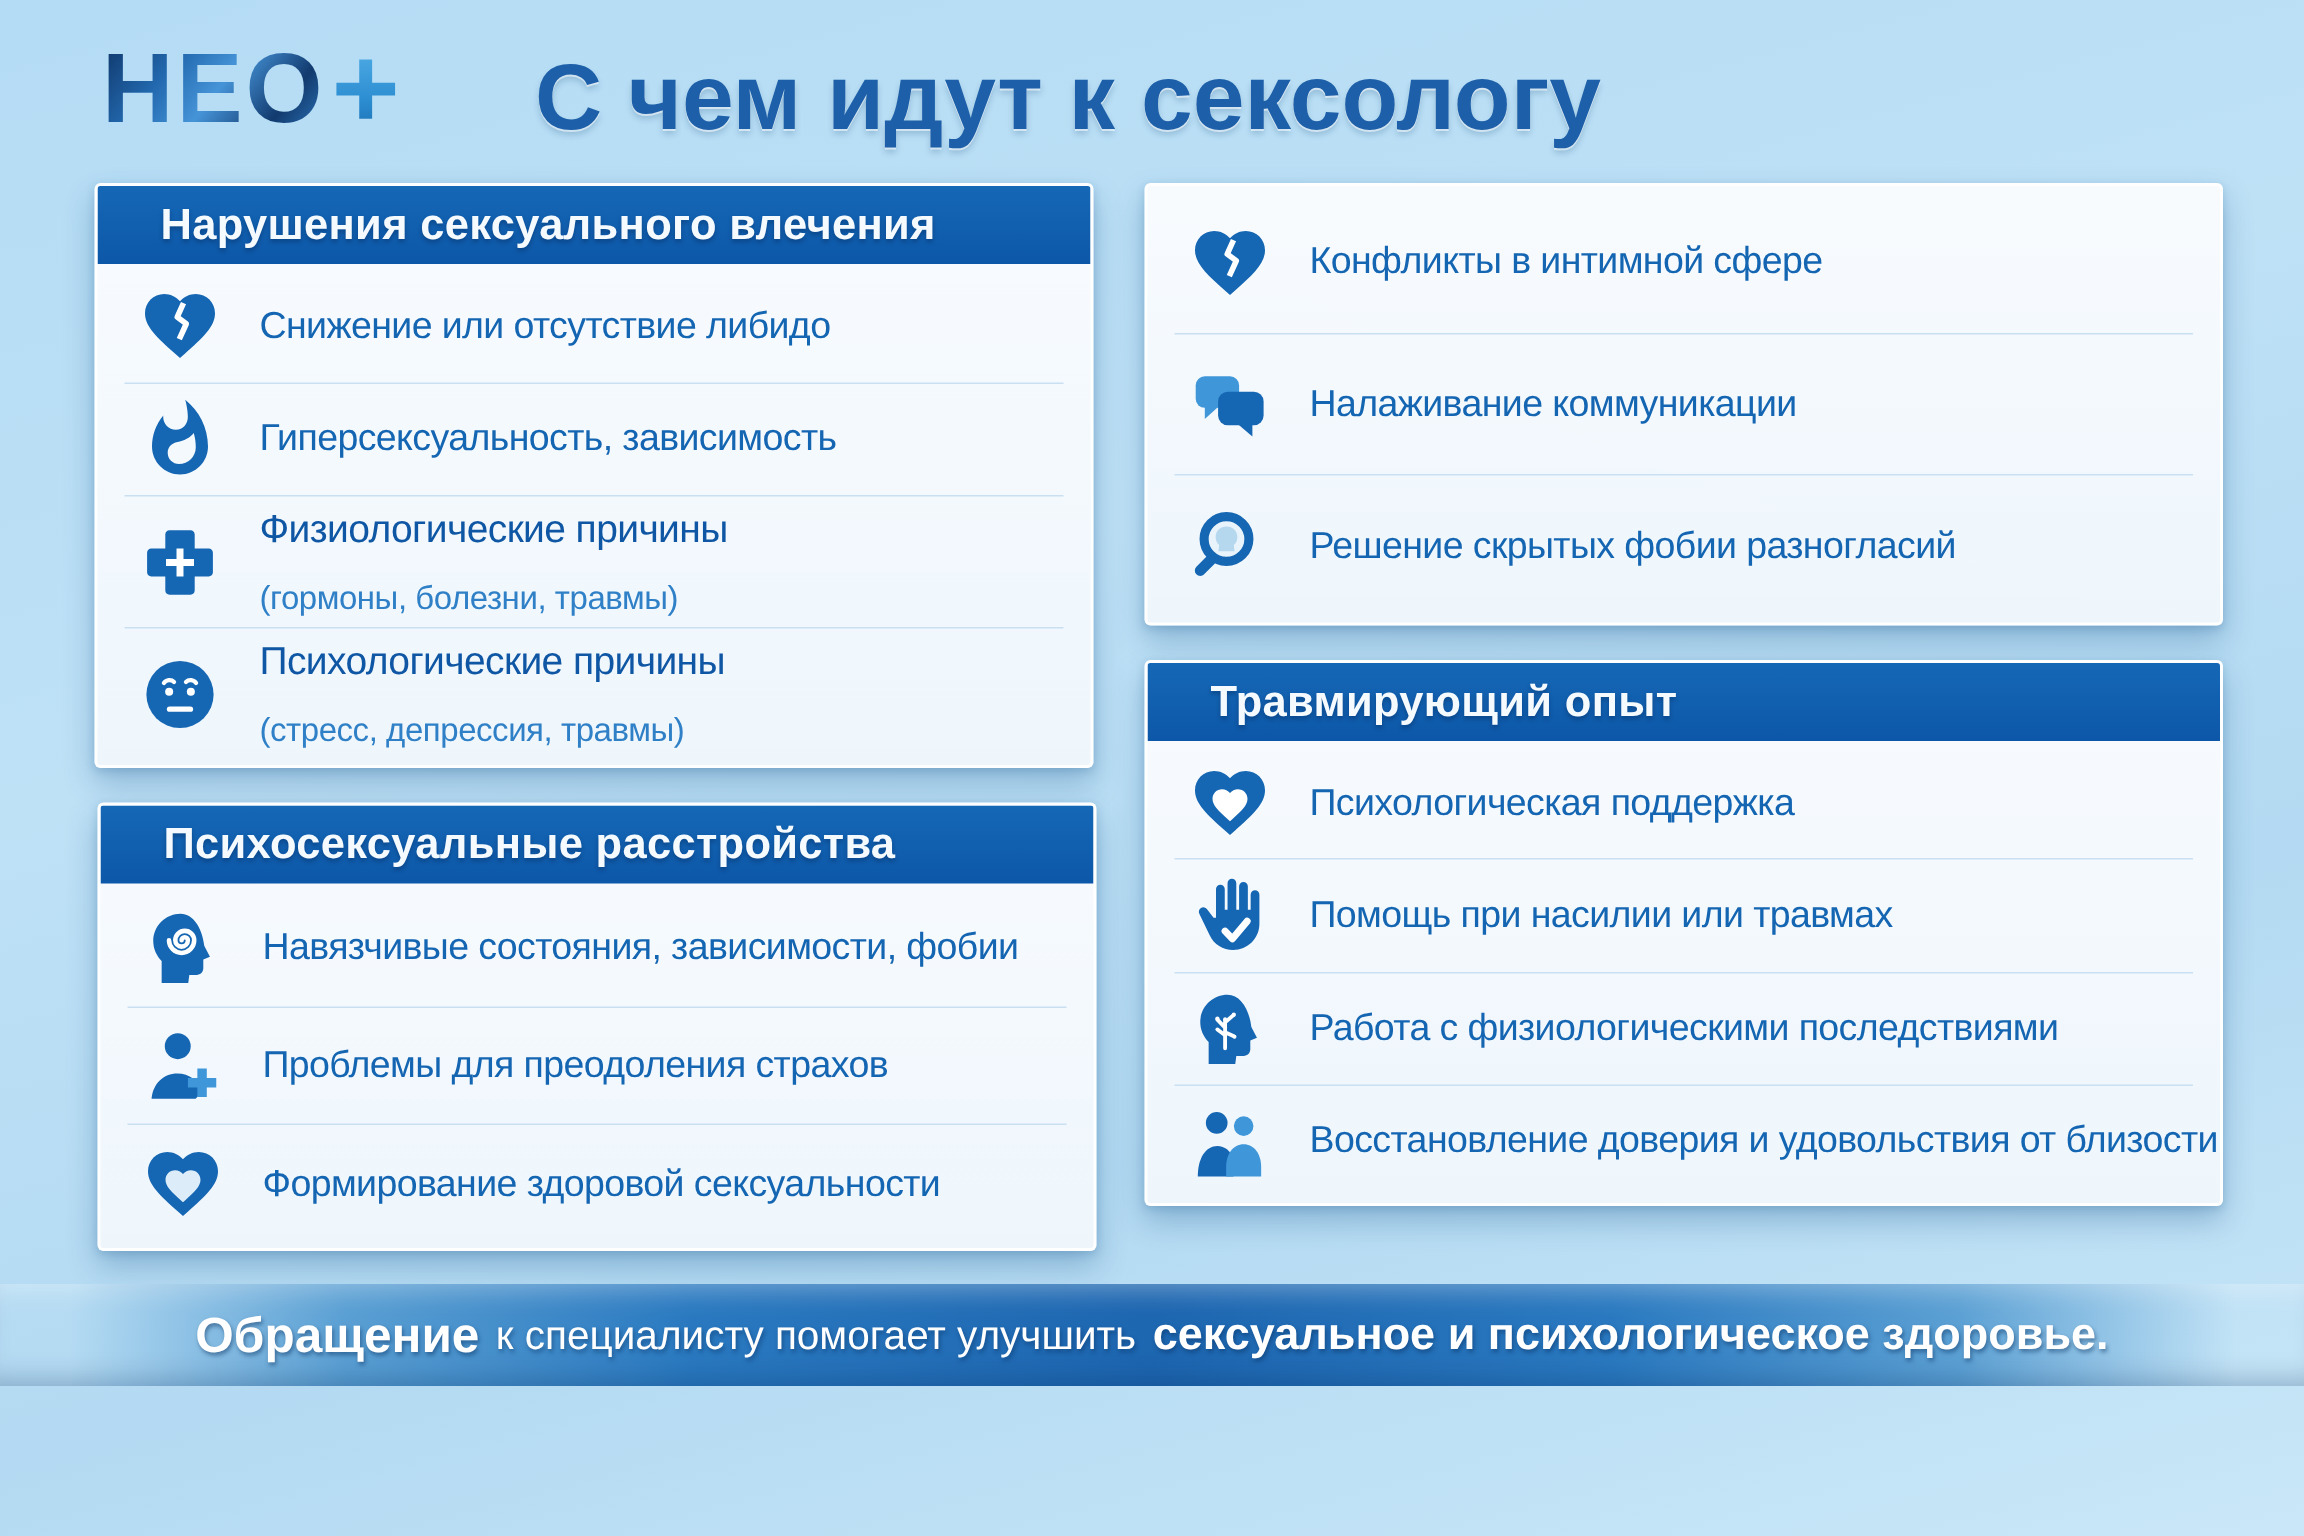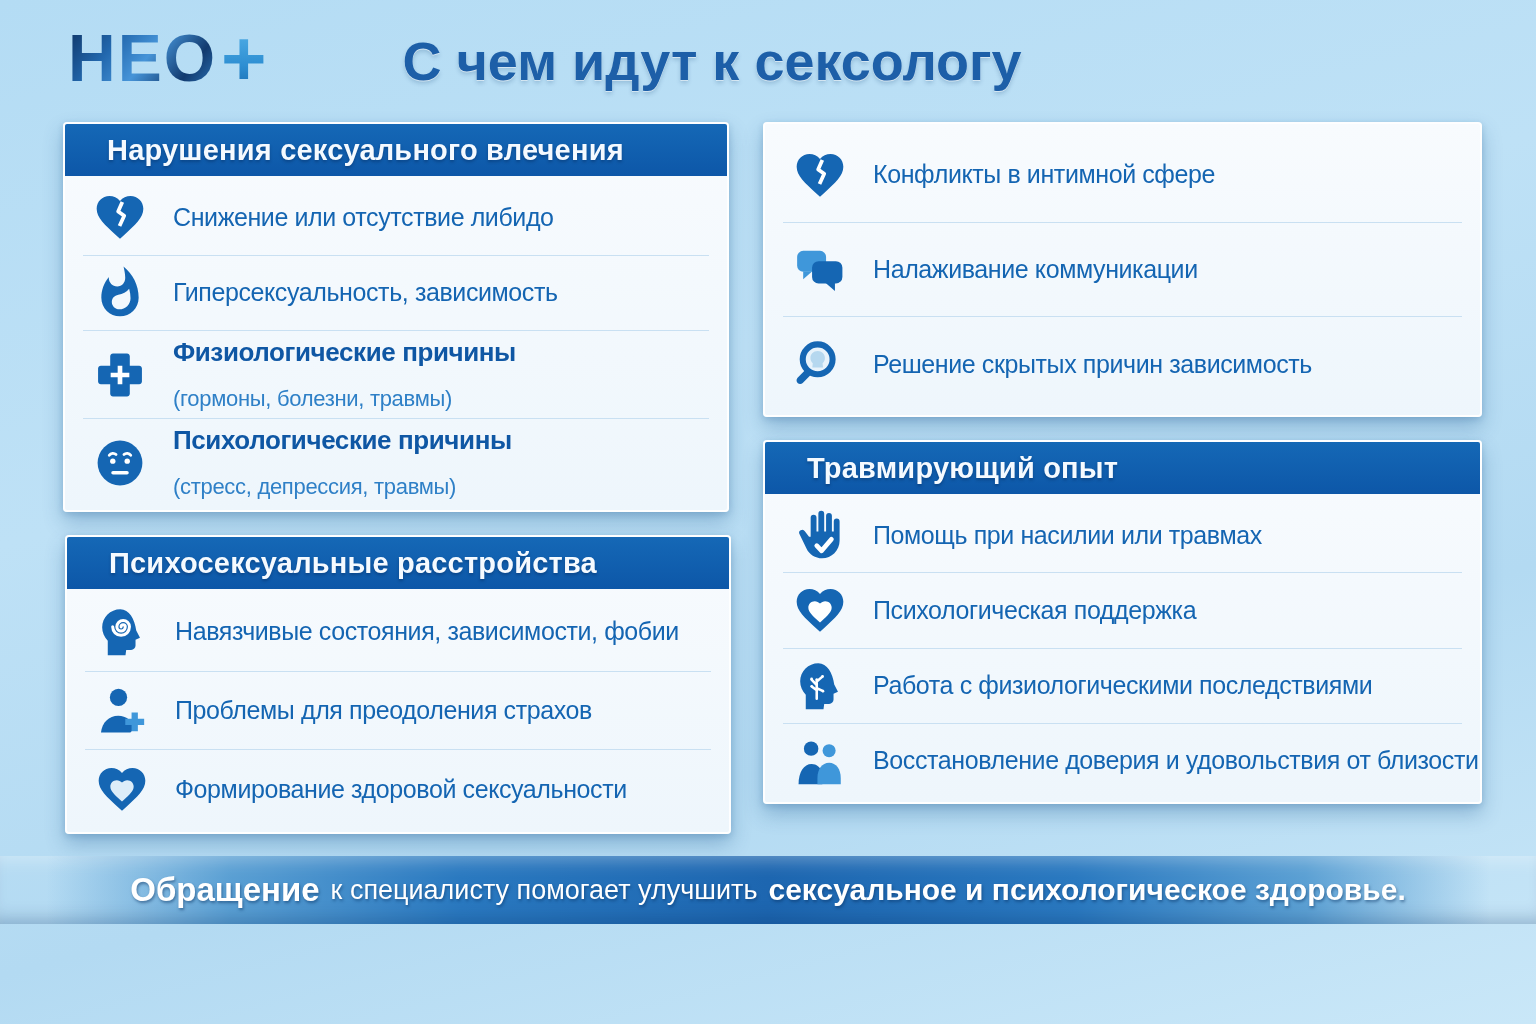--- a/index.html
+++ b/index.html
@@ -17,21 +17,21 @@
     background:linear-gradient(128deg,#0e3263 0%,#2268ae 30%,#4694d8 52%,#123a6e 78%,#2f7cc2 100%);
     -webkit-background-clip:text;background-clip:text;color:transparent;
   }
   .logo .plus{
     background:linear-gradient(180deg,#5cb8ec 0%,#2d8ed2 60%,#1565a8 100%);
     -webkit-background-clip:text;background-clip:text;color:transparent;
     font-size:78px;margin-left:4px;font-weight:900;
   }
   .page-title{
     position:absolute;left:712px;top:30px;transform:translateX(-50%);
-    font-size:54px;font-weight:bold;color:#1d5fa8;white-space:nowrap;
+    font-size:62px;font-weight:bold;color:#1d5fa8;white-space:nowrap;
     text-shadow:0 1px 0 rgba(255,255,255,.55),0 3px 4px rgba(20,70,120,.22);
   }
   
   .card{
     position:absolute;border-radius:4px;overflow:hidden;display:flex;flex-direction:column;
     background:linear-gradient(180deg,#f8fbfe 0%,#eef6fc 100%);
     border:2px solid rgba(255,255,255,.9);
     box-shadow:0 10px 20px rgba(23,82,140,.30),0 2px 6px rgba(23,82,140,.18);
   }
   .card-header{
@@ -47,21 +47,21 @@
     flex:1;display:flex;align-items:center;gap:24px;padding:6px 8px;
     border-bottom:1px solid #c9e0f2;
   }
   .item:last-child{border-bottom:none;}
   .icon{flex:0 0 58px;width:58px;height:58px;display:flex;align-items:center;justify-content:center;}
   .icon svg{width:56px;height:56px;display:block;}
   .item-text{display:flex;flex-direction:column;min-width:0;}
   .item-text .main{
     font-size:25px;color:#1465b2;white-space:nowrap;letter-spacing:-0.4px;
   }
-  .item.bold .main{font-weight:bold;color:#0f57a4;font-size:26px;}
+  .item.bold .main{font-weight:normal;color:#0f57a4;font-size:26px;}
   .item-text .sub{
     font-size:22px;color:#2f80c7;white-space:nowrap;letter-spacing:-0.3px;margin-top:18px;
   }
   
   #card0{left:63px;  top:122px; width:662px; height:386px;}
   #card1{left:65px;  top:535px; width:662px; height:295px;}
   #card2{left:763px; top:122px; width:715px; height:291px;}
   #card3{left:763px; top:440px; width:715px; height:360px;}
   
   .footer-banner{
@@ -218,53 +218,53 @@
       </div>
       <div class="item">
         <span class="icon">
           <svg viewBox="0 0 24 24" xmlns="http://www.w3.org/2000/svg">
             <circle cx="11" cy="10" r="6.4" fill="#e8f3fb" stroke="#1566b3" stroke-width="2.6"></circle>
             <path fill="#b6d8ef" d="M11 6.4c1.8 0 3.1 1.3 3.1 3 0 1-.4 1.8-1 2.3l.2 1.8H8.7l.2-1.8c-.6-.5-1-1.3-1-2.3 0-1.7 1.3-3 3.1-3z"></path>
             <path fill="#1566b3" d="M6 14.3l2.2 2.2-3.6 3.6c-.6.6-1.6.6-2.2 0-.6-.6-.6-1.6 0-2.2z"></path>
           </svg>
         </span>
         <span class="item-text">
-          <span class="main">Решение скрытых причин зависимость</span>
+          <span class="main">Решение скрытых фобии разногласий</span>
         </span>
       </div>
     </div>
 </div>
 
 <div class="card" id="card3">
   <div class="card-header">
     <span class="card-title">Травмирующий опыт</span>
   </div>
   <div class="card-items">
       <div class="item">
         <span class="icon">
           <svg viewBox="0 0 24 24" xmlns="http://www.w3.org/2000/svg">
-            <path fill="#1566b3" d="M8 11.5V4.6a1.25 1.25 0 0 1 2.5 0v5.9h.8V2.9a1.25 1.25 0 0 1 2.5 0v7.6h.8V3.8a1.25 1.25 0 0 1 2.5 0v6.7h.8V6.2a1.25 1.25 0 0 1 2.5 0v8.3c0 4.2-3.4 7.5-7.5 7.5-2.9 0-5.5-1.6-6.7-4.2l-2.9-6a1.3 1.3 0 0 1 2.2-1.4l1.8 2.4h.7z"></path>
-            <path stroke="#ffffff" stroke-width="2" fill="none" stroke-linecap="round" stroke-linejoin="round" d="M10.6 16.6l2.1 2.2 4.2-5"></path>
-          </svg>
-        </span>
-        <span class="item-text">
-          <span class="main">Помощь при насилии или травмах</span>
-        </span>
-      </div>
-      <div class="item">
-        <span class="icon">
-          <svg viewBox="0 0 24 24" xmlns="http://www.w3.org/2000/svg">
             <path fill="#1566b3" d="M12 21.3 10.55 20C5.4 15.4 2 12.3 2 8.5 2 5.4 4.4 3 7.5 3c1.7 0 3.4.8 4.5 2.1C13.1 3.8 14.8 3 16.5 3 19.6 3 22 5.4 22 8.5c0 3.8-3.4 6.9-8.55 11.5L12 21.3z"></path>
             <g transform="translate(12 12.2) scale(.5) translate(-12 -11)">
               <path fill="#ffffff" d="M12 21.3 10.55 20C5.4 15.4 2 12.3 2 8.5 2 5.4 4.4 3 7.5 3c1.7 0 3.4.8 4.5 2.1C13.1 3.8 14.8 3 16.5 3 19.6 3 22 5.4 22 8.5c0 3.8-3.4 6.9-8.55 11.5L12 21.3z"></path>
             </g>
           </svg>
         </span>
         <span class="item-text">
           <span class="main">Психологическая поддержка</span>
+        </span>
+      </div>
+      <div class="item">
+        <span class="icon">
+          <svg viewBox="0 0 24 24" xmlns="http://www.w3.org/2000/svg">
+            <path fill="#1566b3" d="M8 11.5V4.6a1.25 1.25 0 0 1 2.5 0v5.9h.8V2.9a1.25 1.25 0 0 1 2.5 0v7.6h.8V3.8a1.25 1.25 0 0 1 2.5 0v6.7h.8V6.2a1.25 1.25 0 0 1 2.5 0v8.3c0 4.2-3.4 7.5-7.5 7.5-2.9 0-5.5-1.6-6.7-4.2l-2.9-6a1.3 1.3 0 0 1 2.2-1.4l1.8 2.4h.7z"></path>
+            <path stroke="#ffffff" stroke-width="2" fill="none" stroke-linecap="round" stroke-linejoin="round" d="M10.6 16.6l2.1 2.2 4.2-5"></path>
+          </svg>
+        </span>
+        <span class="item-text">
+          <span class="main">Помощь при насилии или травмах</span>
         </span>
       </div>
       <div class="item">
         <span class="icon">
           <svg viewBox="0 0 24 24" xmlns="http://www.w3.org/2000/svg">
             <path fill="#1566b3" d="M11.3 2.2c-4.3 0-7.8 3.5-7.8 7.8 0 2.2.9 4.2 2.4 5.7V22h7.6l.3-2.3h2.1c1.1 0 1.9-.9 1.9-1.9v-2.5l1.9-.8-1.6-3.1c-.6-5-3.1-9.2-6.8-9.2z"></path>
             <path stroke="#ffffff" stroke-width="1.1" fill="none" stroke-linecap="round" d="M10.6 17.5v-8M10.6 11.6 8.4 9.3M10.6 10.1l2.3-2M10.6 13.8 8.6 12.3M10.6 12.9l2.5 1.2"></path>
             <circle cx="8.4" cy="9" r=".6" fill="#ffffff"></circle>
             <circle cx="13.1" cy="7.9" r=".6" fill="#ffffff"></circle>
             <circle cx="8.4" cy="12.1" r=".55" fill="#ffffff"></circle>

